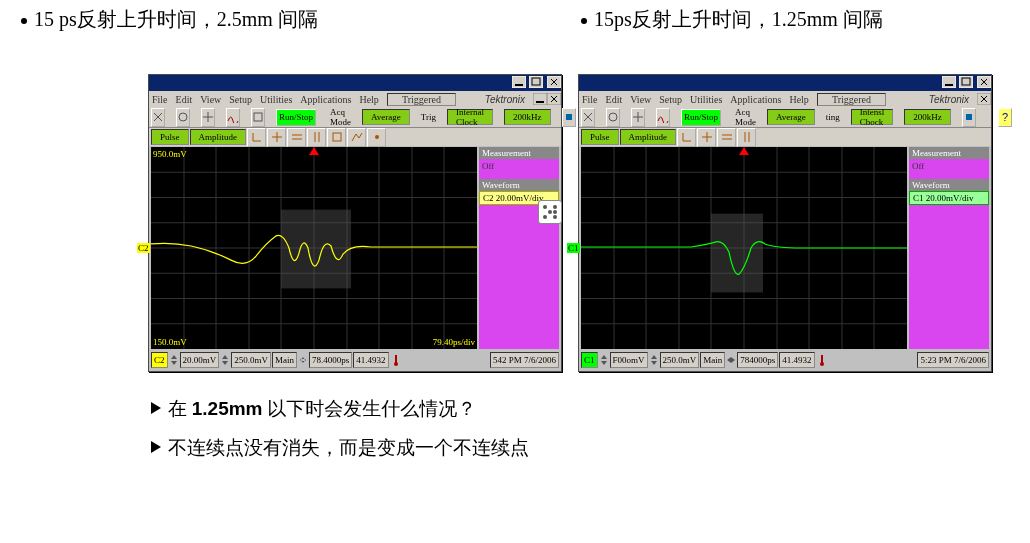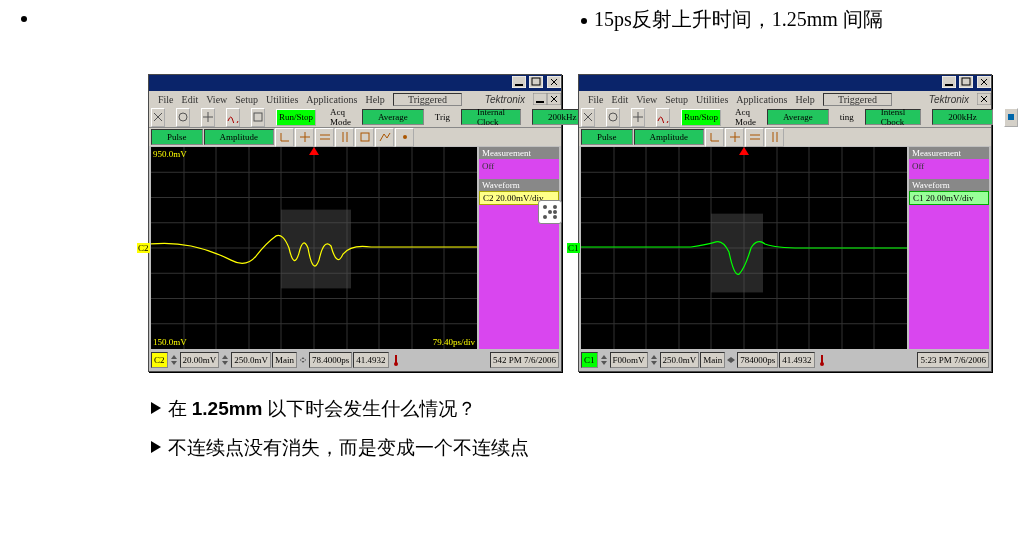--- a/index.html
+++ b/index.html
@@ -2,29 +2,29 @@
 <html><head>
 <meta charset="utf-8">
 <style>
 html,body{margin:0;padding:0;background:#fff;font-family:"Microsoft YaHei",SimSun,Arial,sans-serif;color:#000;width:1030px;height:543px;overflow:hidden}
 .wrap{position:relative;width:1030px;height:543px}
 .hdr{position:absolute;font-size:20px;font-family:SimSun,serif;white-space:nowrap}
 .hdr svg{vertical-align:middle;margin-right:6px}
 .scope{position:absolute;width:412px;height:296px;background:#c0c0c0;border:1px solid #4a4a4a;box-shadow:1px 1px 0 #000}
 .ttl{height:16px;background:linear-gradient(#0a246a,#0a246a);color:#fff;font:11px Tahoma;padding-left:4px;display:flex;align-items:center;justify-content:space-between}
 .ttl-r svg{margin-left:1px}
-.menu{height:16px;background:#d4d0c8;font:10px Tahoma;color:#333;padding-left:9px;display:flex;align-items:center}
+.menu{height:16px;background:#d4d0c8;font:10px Tahoma;color:#333;padding-left:3px;display:flex;align-items:center}
 .menu span{margin-right:8px}
 .trg{border:1px inset #888;padding:0 14px;margin-right:3px;font-size:10px;background:#d4d0c8}
 .brand{color:#333;font:italic 10px Arial;margin-right:4px}
 .tb{height:20px;background:#d4d0c8;display:flex;align-items:center;padding:0 2px;gap:11px}
 .tb svg{flex:none}
 .btn{width:17px;height:17px;border:1px outset #fff;background:#d4d0c8;display:flex;align-items:center;justify-content:center}
 .run{background:#0f0;font:9px Tahoma;padding:0 2px;border:1px outset #fff;height:15px;display:flex;align-items:center}
-.sel{border:1px inset #888;background:#22c55e;font:9px Tahoma;padding:0 15px;height:14px;display:flex;align-items:center}
+.sel{border:1px inset #888;background:#84cc16;font:9px Tahoma;padding:0 8px;height:14px;display:flex;align-items:center}
 .tb2{height:18px;background:#d4d0c8;display:flex;align-items:center;padding:0 2px;gap:1px;border-top:1px solid #888}
 .plot{position:absolute;left:2px;top:72px;right:84px;bottom:22px;background:#000}
 .grid line{stroke:#333;stroke-width:1}
 .trace1{stroke:#ff0;stroke-width:1.2;fill:none}
 .trace2{stroke:#0f0;stroke-width:1.2;fill:none}
 .side{position:absolute;right:2px;top:72px;width:80px;background:#d946ef;bottom:22px;font:9px Tahoma}
 .side-h{background:#888;color:#fff;padding:1px 3px;font-size:9px}
 .side-row{padding:2px 3px;color:#333}
 .side-wf{font-size:9px;padding:1px 3px;border-top:1px solid #888}
 .status{position:absolute;left:2px;right:2px;bottom:2px;height:18px;display:flex;align-items:center;font:9px Tahoma;gap:1px}
@@ -39,21 +39,21 @@
 .dice circle{fill:#555}
 </style>
 </head>
 <body>
 
 <div class="wrap">
 
 <div class="hdr" style="left:20px;top:6px">
   <svg width="8" height="8">
         <circle cx="4" cy="4" r="3" fill="#000"></circle>
-      </svg>
+      </svg><span>15 ps反射上升时间，2.5mm 间隔</span>
 </div>
 <div class="hdr" style="left:580px;top:6px">
   <svg width="8" height="8">
         <circle cx="4" cy="4" r="3" fill="#000"></circle>
       </svg><span>15ps反射上升时间，1.25mm 间隔</span>
 </div>
 
 <div class="scope" style="left:148px;top:74px">
   <div class="ttl">
     <span></span>

